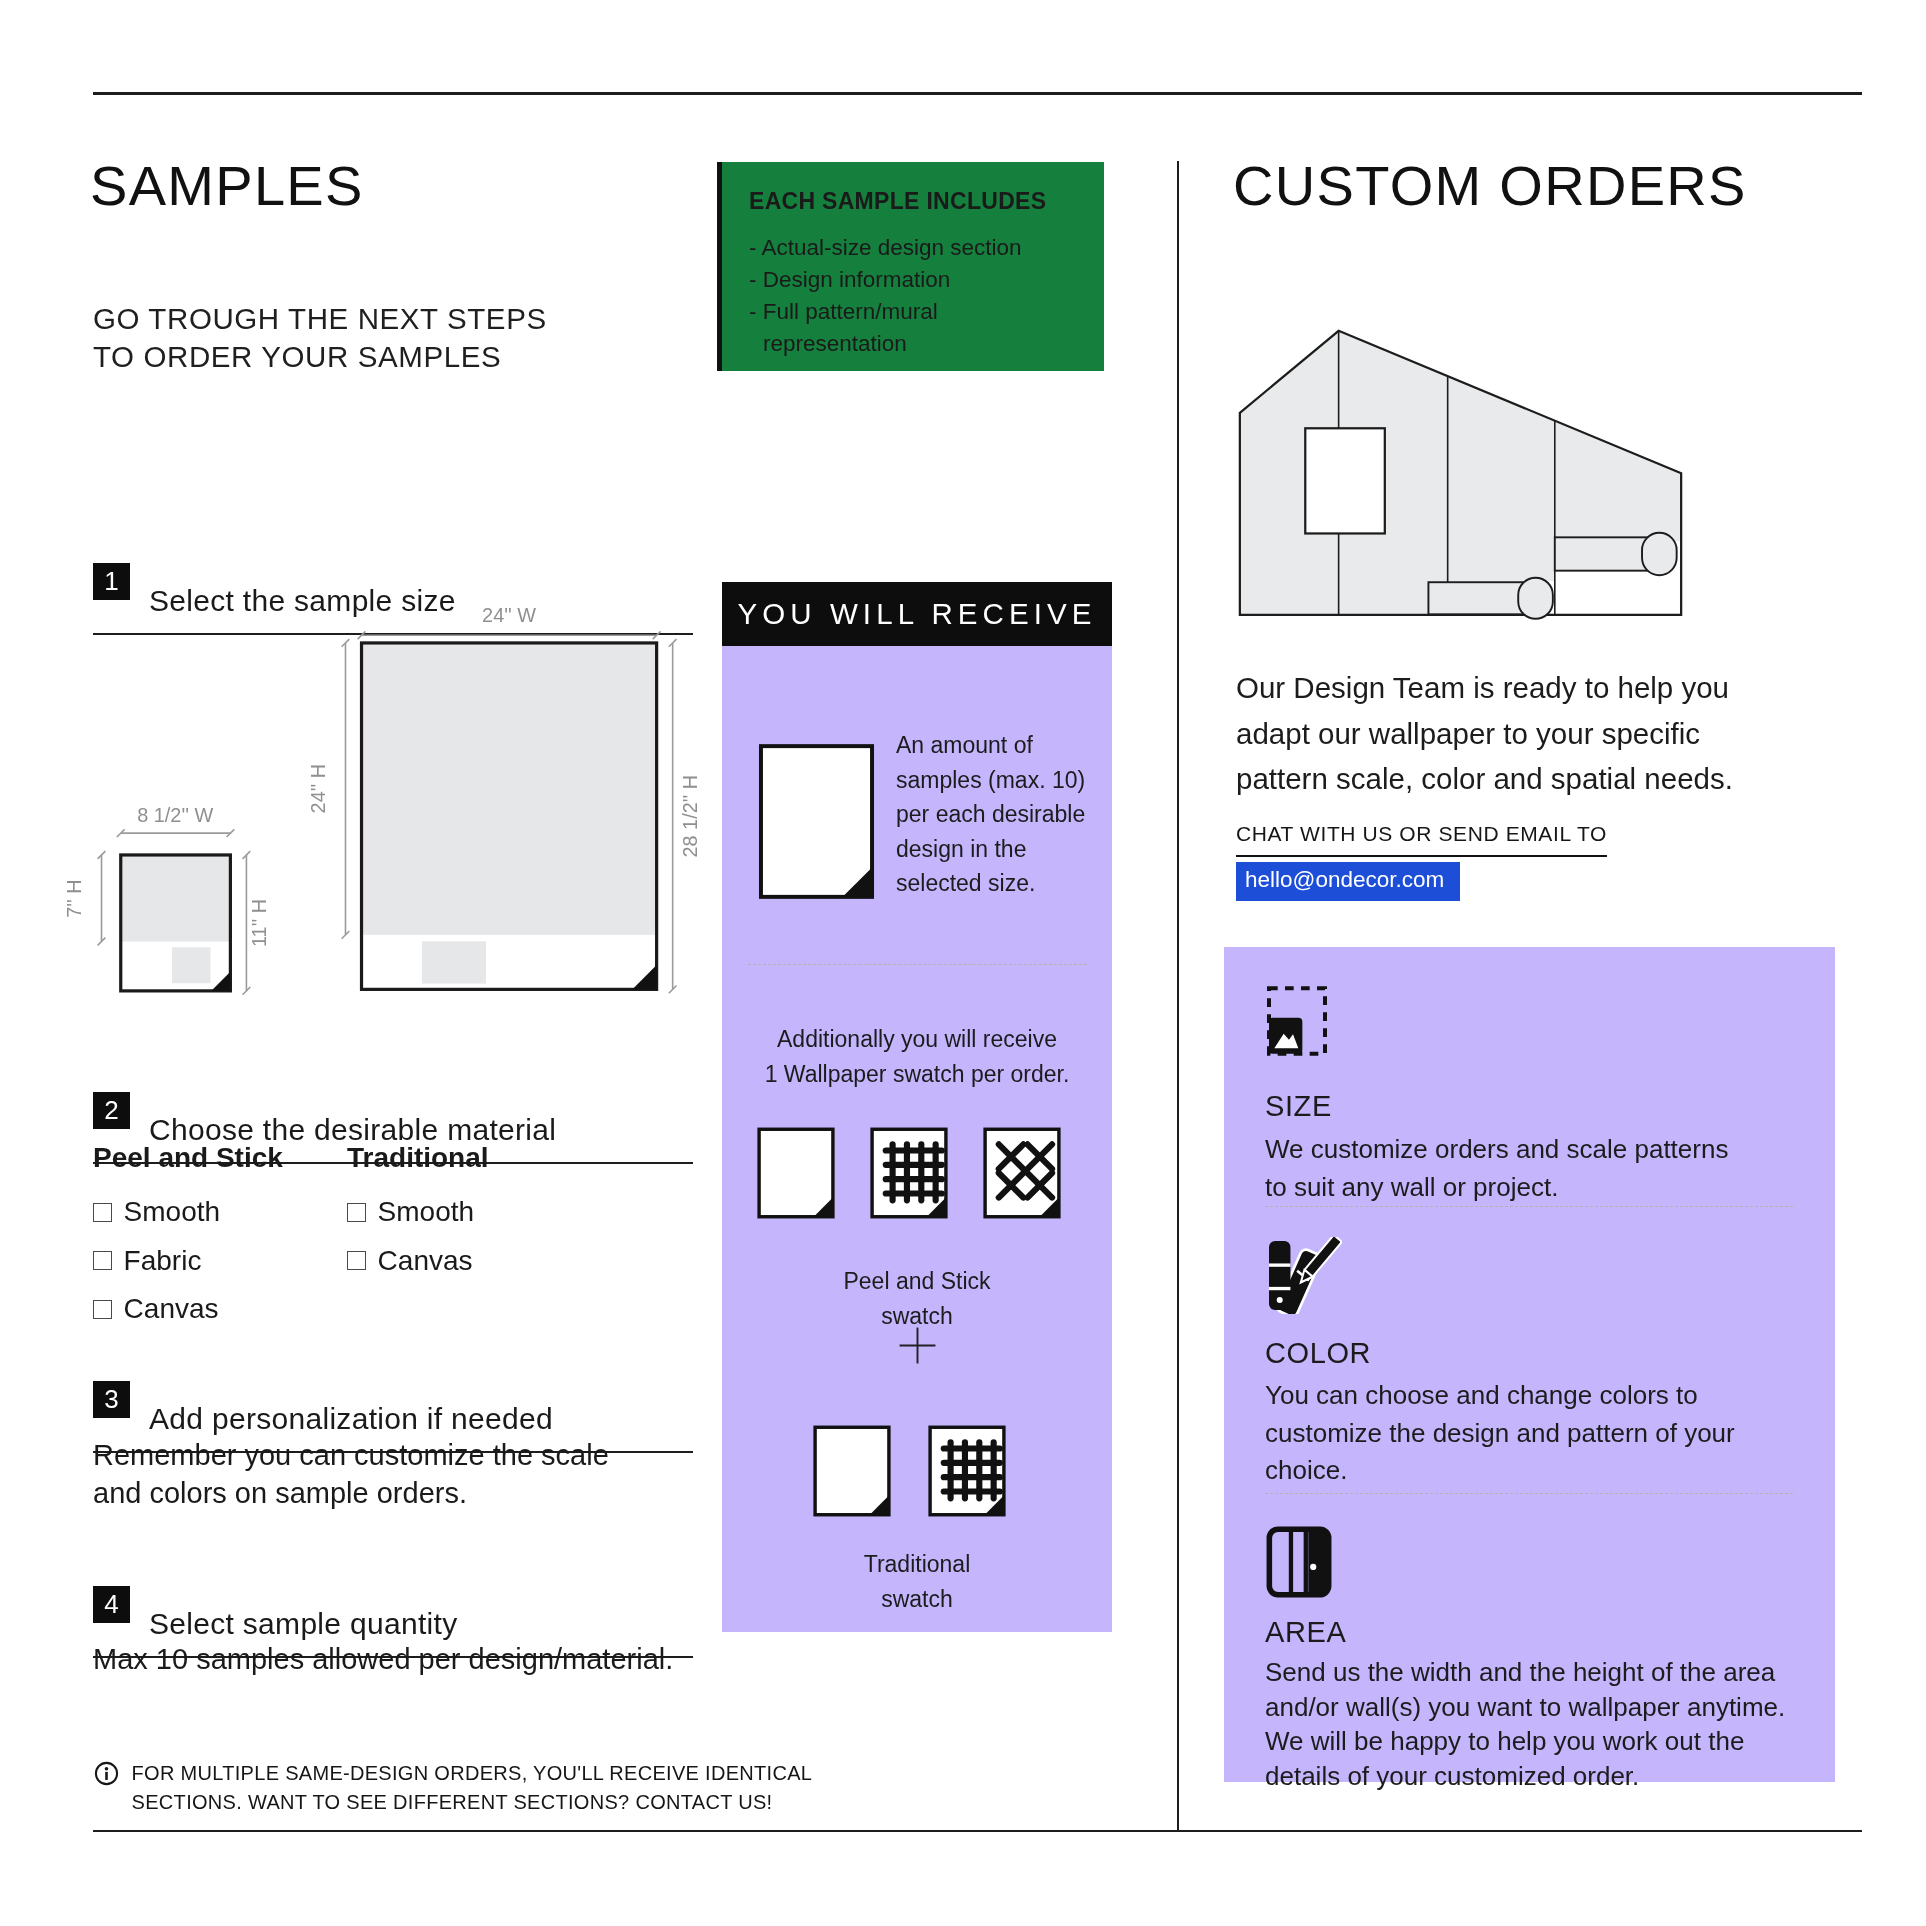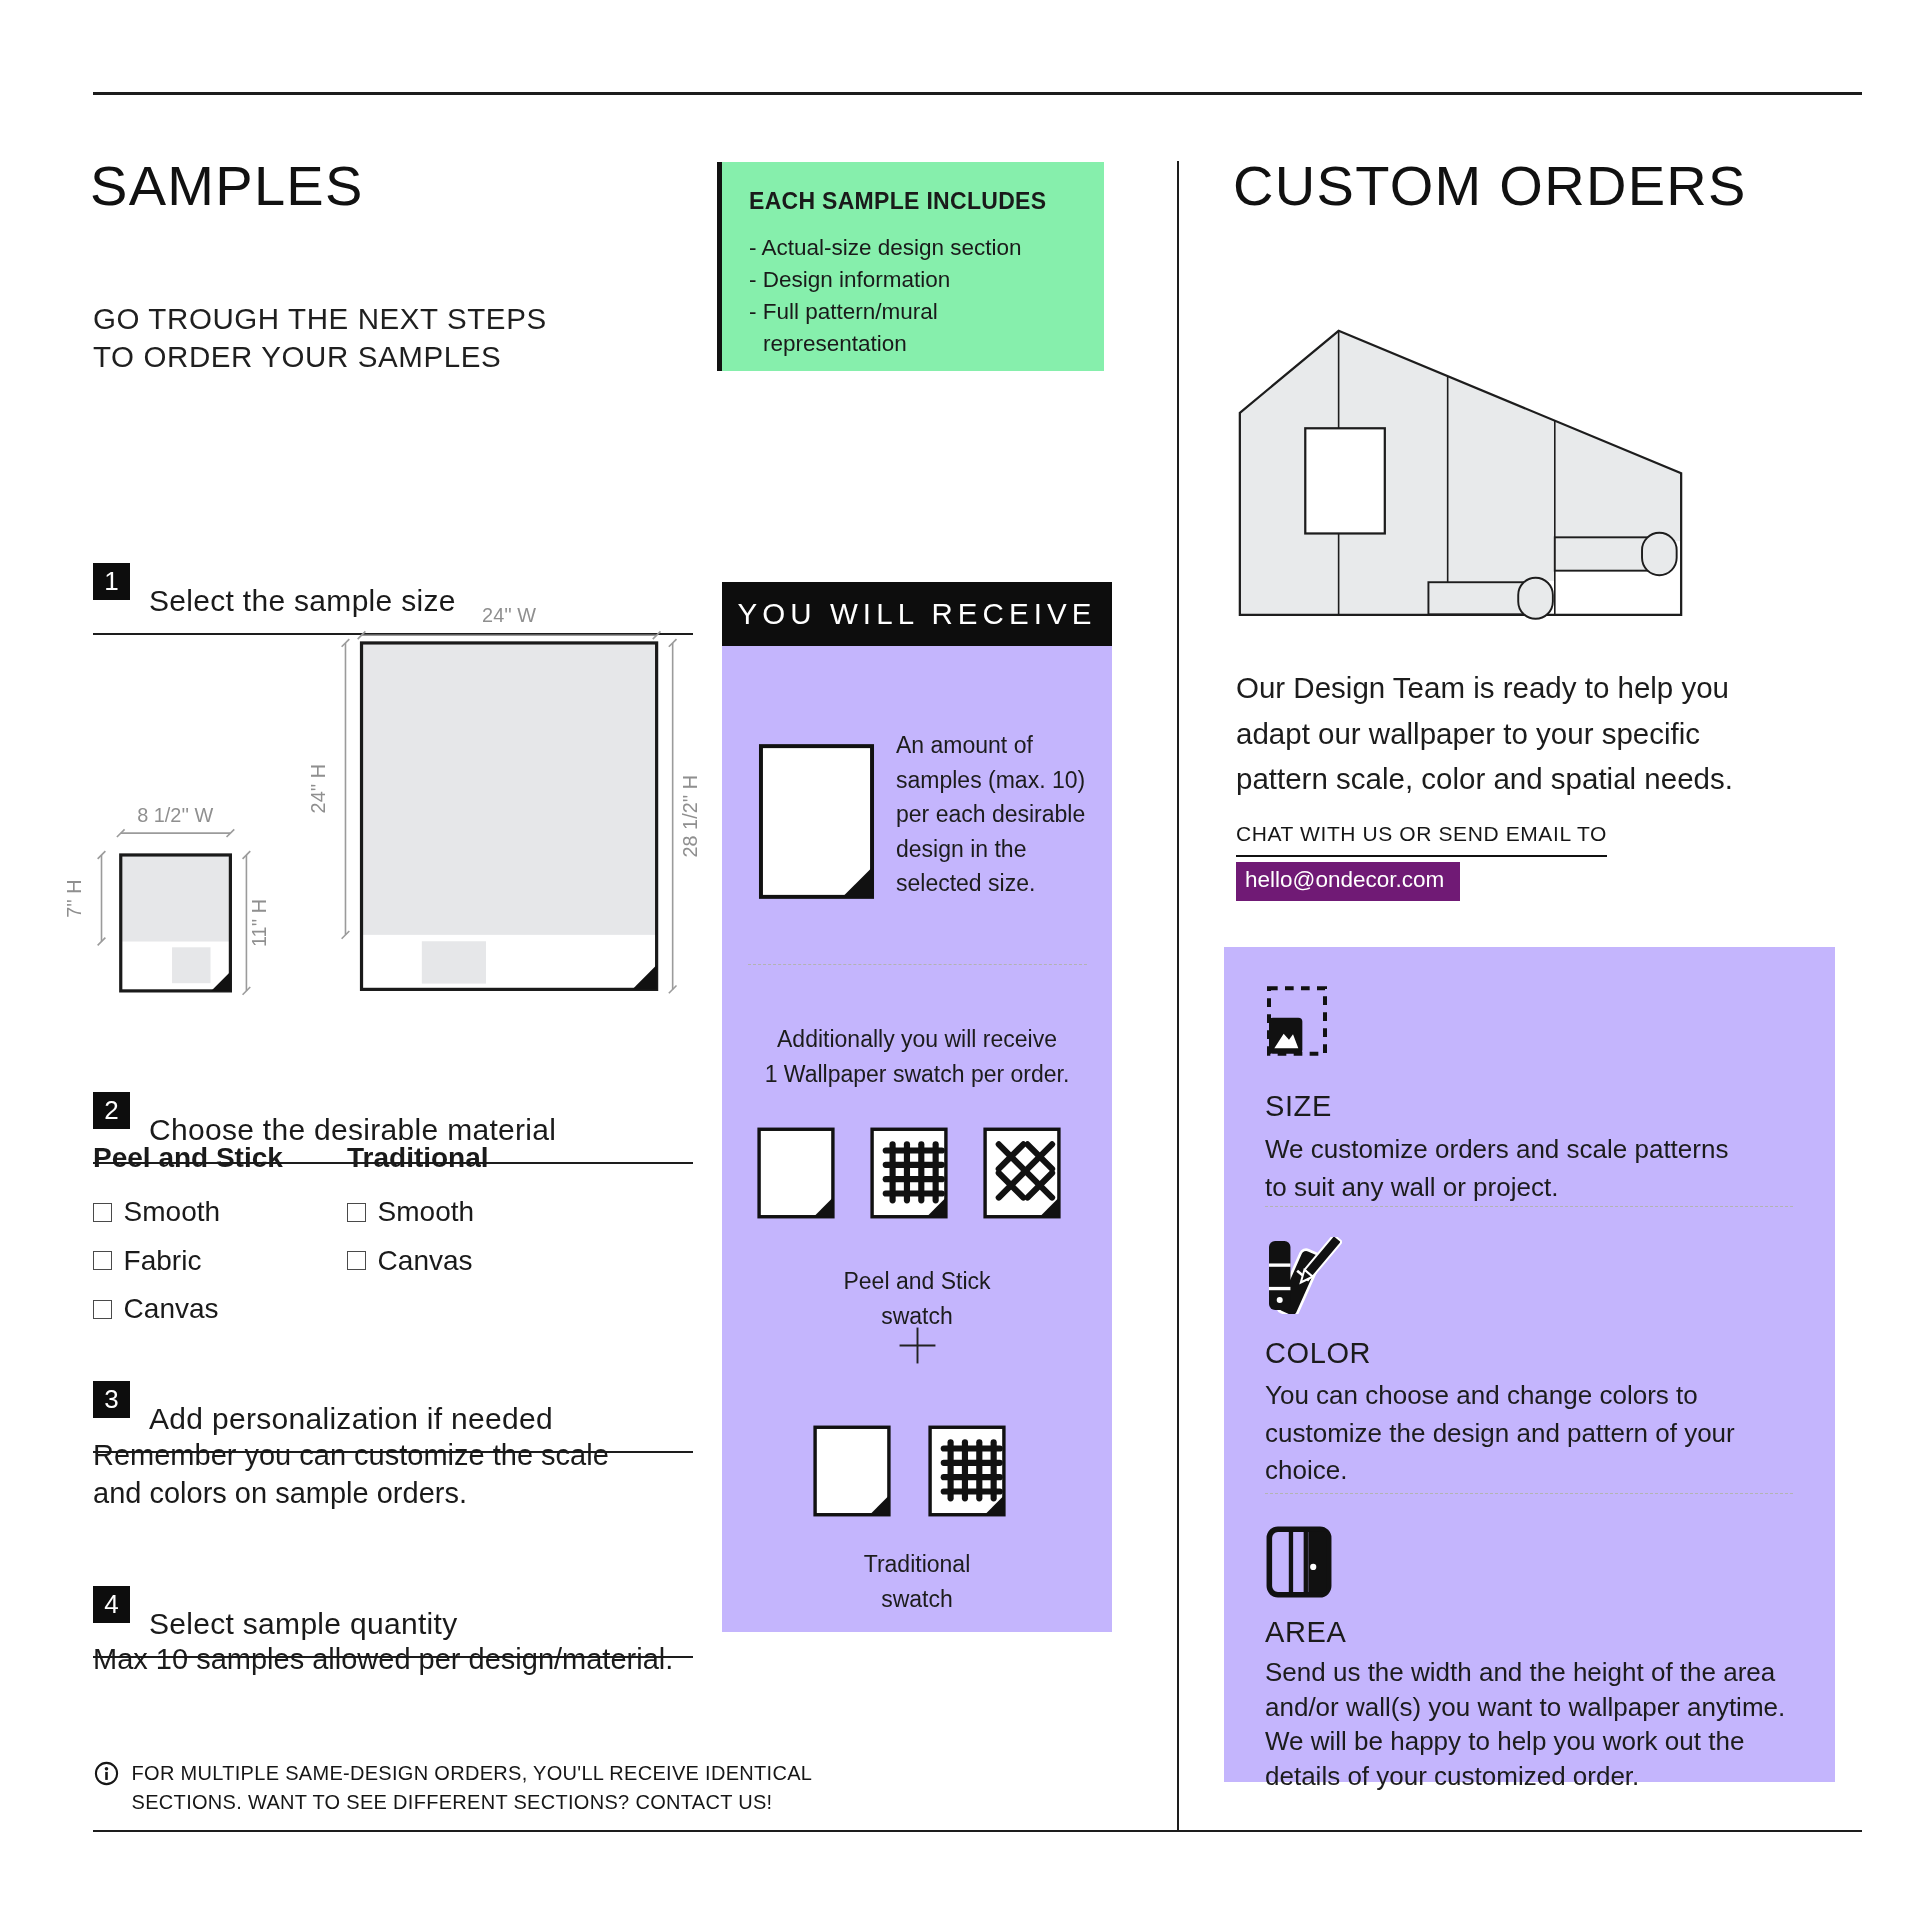--- a/index.html
+++ b/index.html
@@ -2,21 +2,21 @@
 <html style="font-size:10.3px"><head>
 <meta charset="utf-8">
 <style>
   html,body{margin:0;padding:0;background:#ffffff;}
   body{font-family:"Liberation Sans","DejaVu Sans",sans-serif;color:#1a1a1a;
        width:1926px;height:1926px;position:relative;overflow:hidden;}
   .abs{position:absolute;}
   .rule{background:#1d1d1d;}
   .big-title{font-size:56px;letter-spacing:1.3px;font-weight:400;color:#111;white-space:nowrap;}
   .intro{font-size:29.5px;line-height:1.3;letter-spacing:0.6px;color:#1f1f1f;}
-  .inc-box{background:#86efac;border-left:5.8px solid #111;box-sizing:border-box;
+  .inc-box{background:#15803d;border-left:5.8px solid #111;box-sizing:border-box;
            padding:26px 14px 23px 27px;}
   .inc-title{font-size:23px;font-weight:bold;letter-spacing:0.3px;margin:0 0 16.7px 0;}
   .inc-item{font-size:22.5px;line-height:1.42;padding-left:14px;text-indent:-14px;}
   .step-header{display:flex;align-items:center;gap:19px;border-bottom:2.6px solid #1d1d1d;
                padding-bottom:15.4px;width:600px;box-sizing:content-box;}
   .step-badge{width:37px;height:37px;background:#0d0d0d;color:#fff;display:flex;
               align-items:center;justify-content:center;font-size:26px;flex:0 0 37px;}
   .step-title{font-size:30px;letter-spacing:0.3px;margin-top:40px;}
   .mat-title{font-size:28px;font-weight:bold;}
   .cb-row{display:flex;align-items:center;margin-top:16.7px;}
@@ -27,21 +27,21 @@
   .note{display:flex;gap:11.6px;align-items:flex-start;}
   .note-text{font-size:20px;letter-spacing:0.3px;line-height:1.45;color:#161616;}
   .banner{background:#0d0d0d;color:#ffffff;display:flex;align-items:center;justify-content:center;
           font-size:29.5px;letter-spacing:5.1px;}
   .panel{background:#c4b5fd;}
   .mid-text{font-size:23px;line-height:1.5;color:#1c1c1c;}
   .center{text-align:center;}
   .dashed-hr{border-top:1.9px dashed #b3b3b3;height:0;}
   .chat-label{font-size:21px;letter-spacing:0.6px;border-bottom:2.6px solid #111;
               padding-bottom:9px;display:inline-block;color:#161616;}
-  .email-box{background:#701a75;color:#ffffff;font-size:22.5px;padding:5.1px 15.4px 7.7px 9px;
+  .email-box{background:#1d4ed8;color:#ffffff;font-size:22.5px;padding:5.1px 15.4px 7.7px 9px;
              display:inline-block;}
   .feat-head{font-size:29px;letter-spacing:0.6px;color:#1b1b1b;}
   .feat-text{font-size:26px;line-height:1.45;color:#1c1c1c;}
   .feat-text-sm{font-size:26px;line-height:1.33;color:#1c1c1c;}
   .custom-intro{font-size:29.5px;line-height:1.55;color:#1c1c1c;}
   svg text{font-family:"Liberation Sans","DejaVu Sans",sans-serif;}
 </style>
 </head>
 <body>
 

